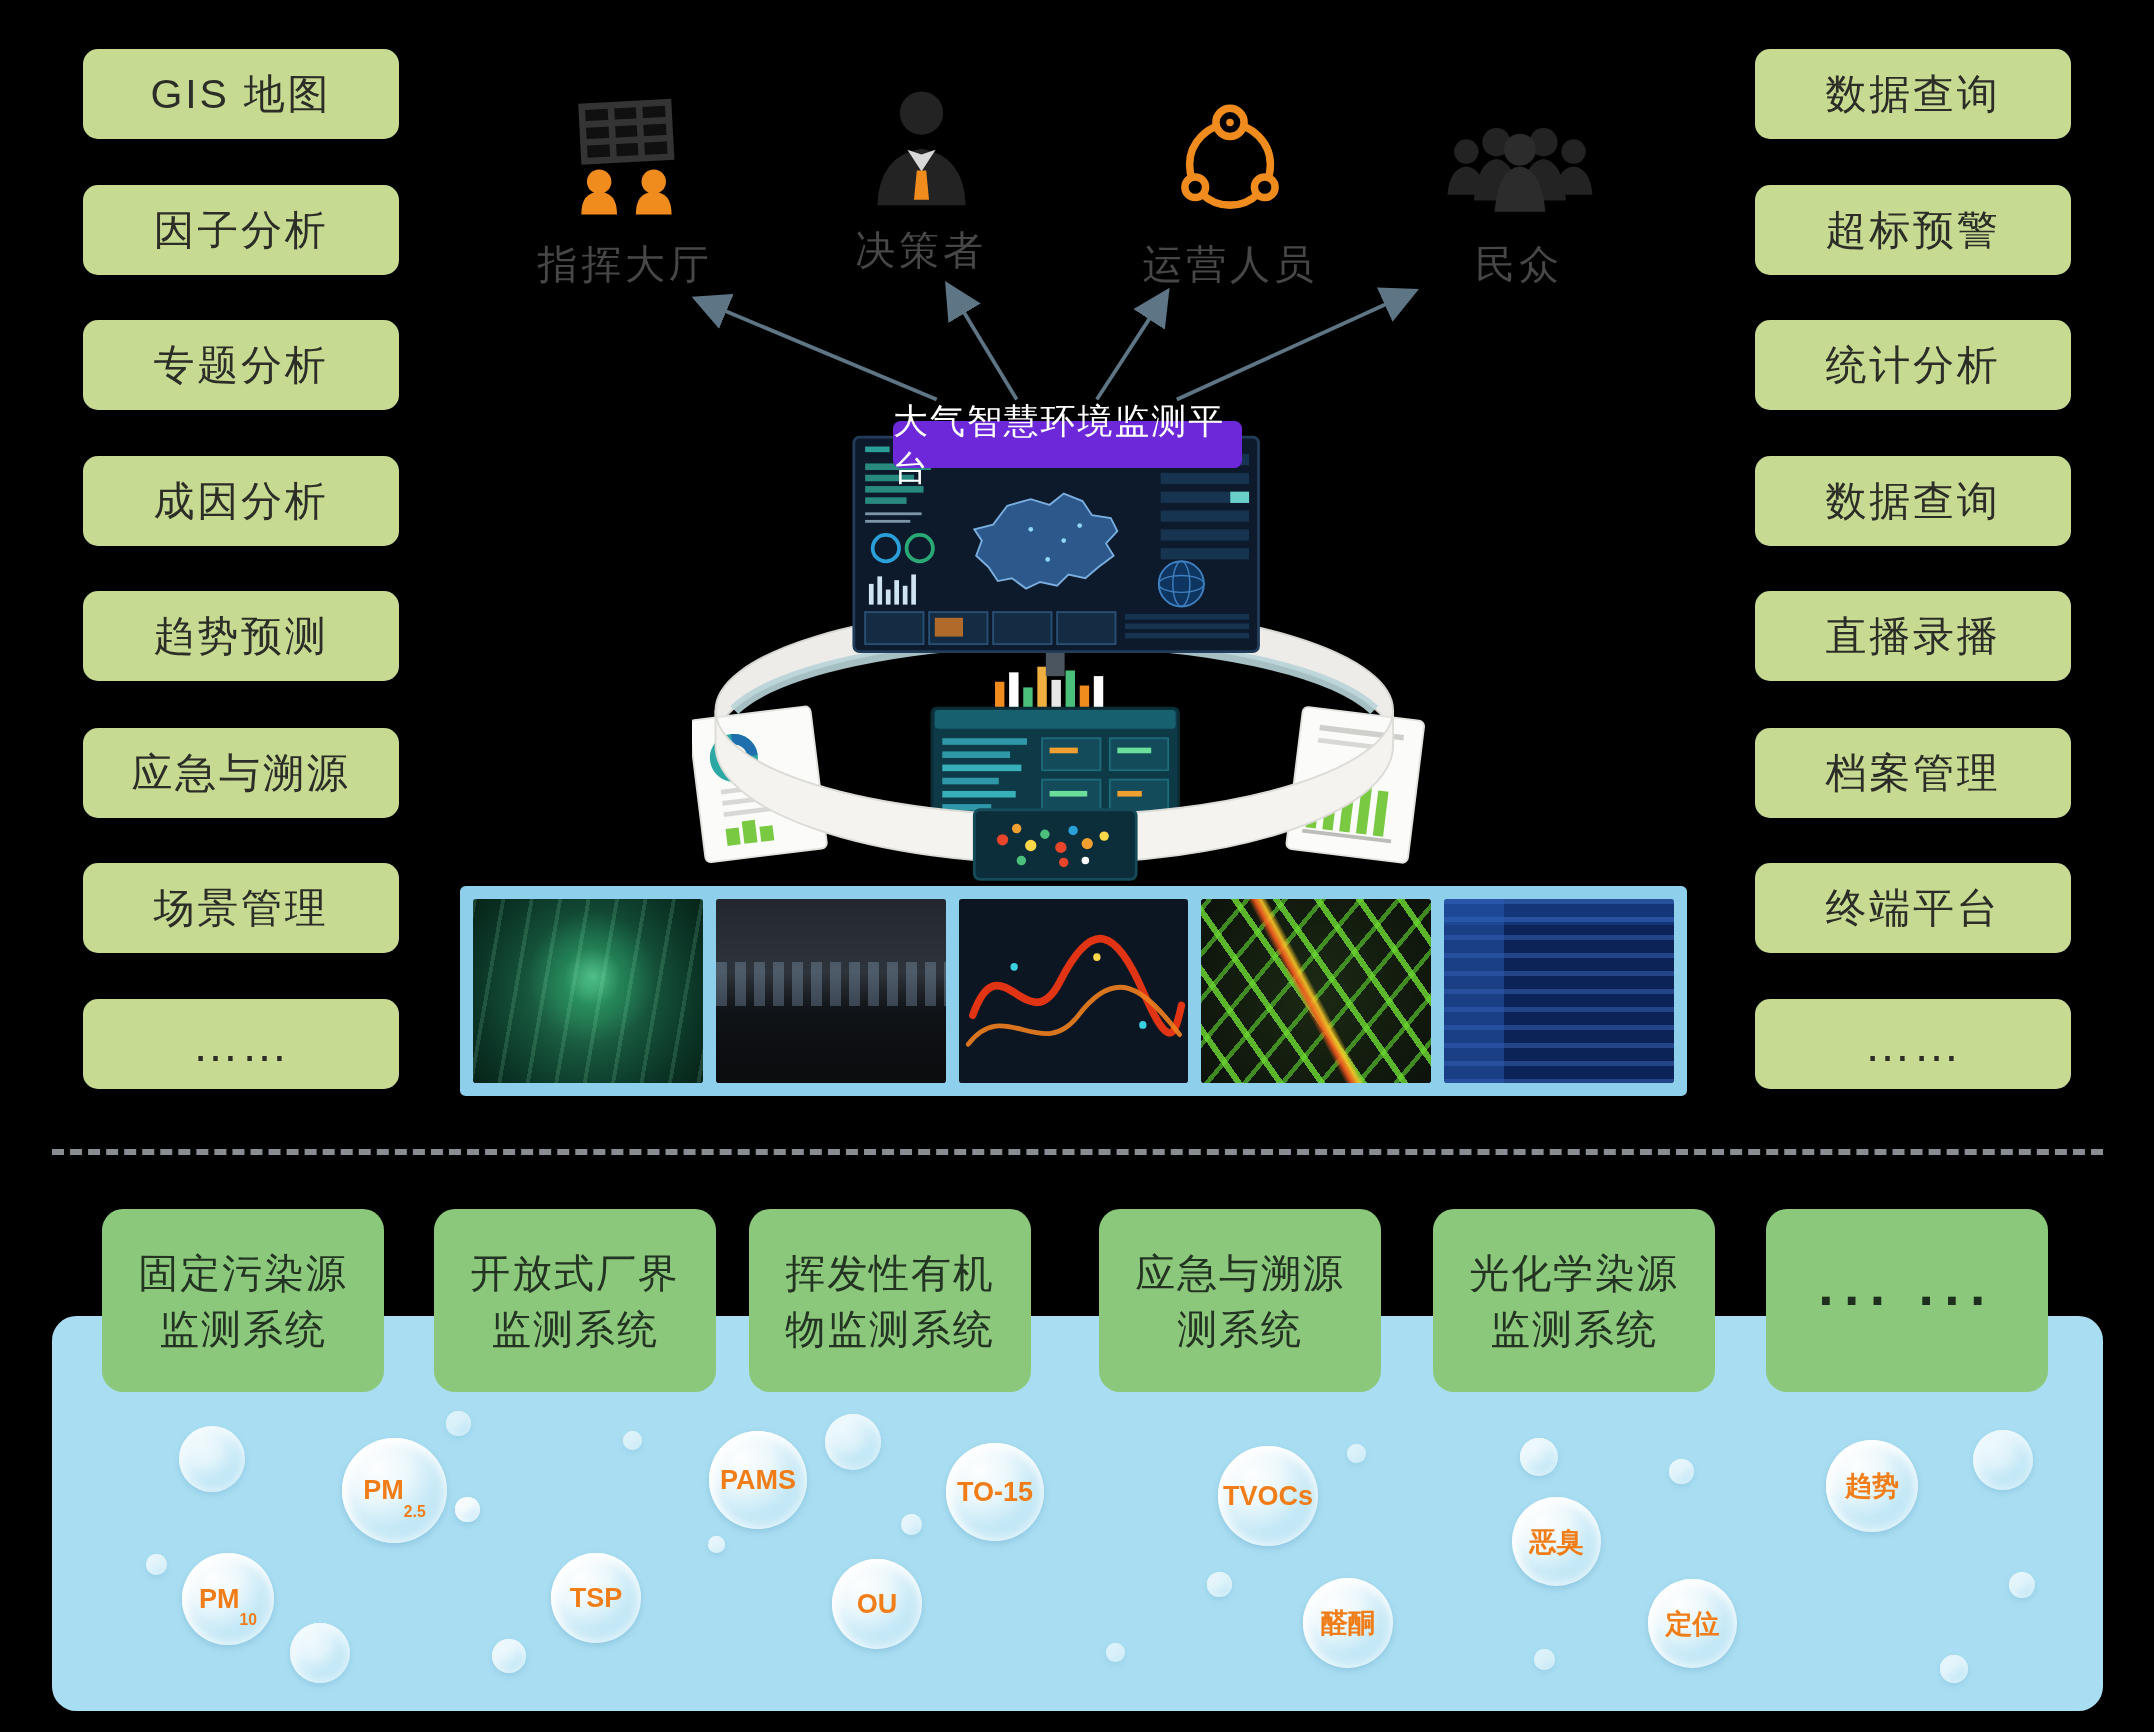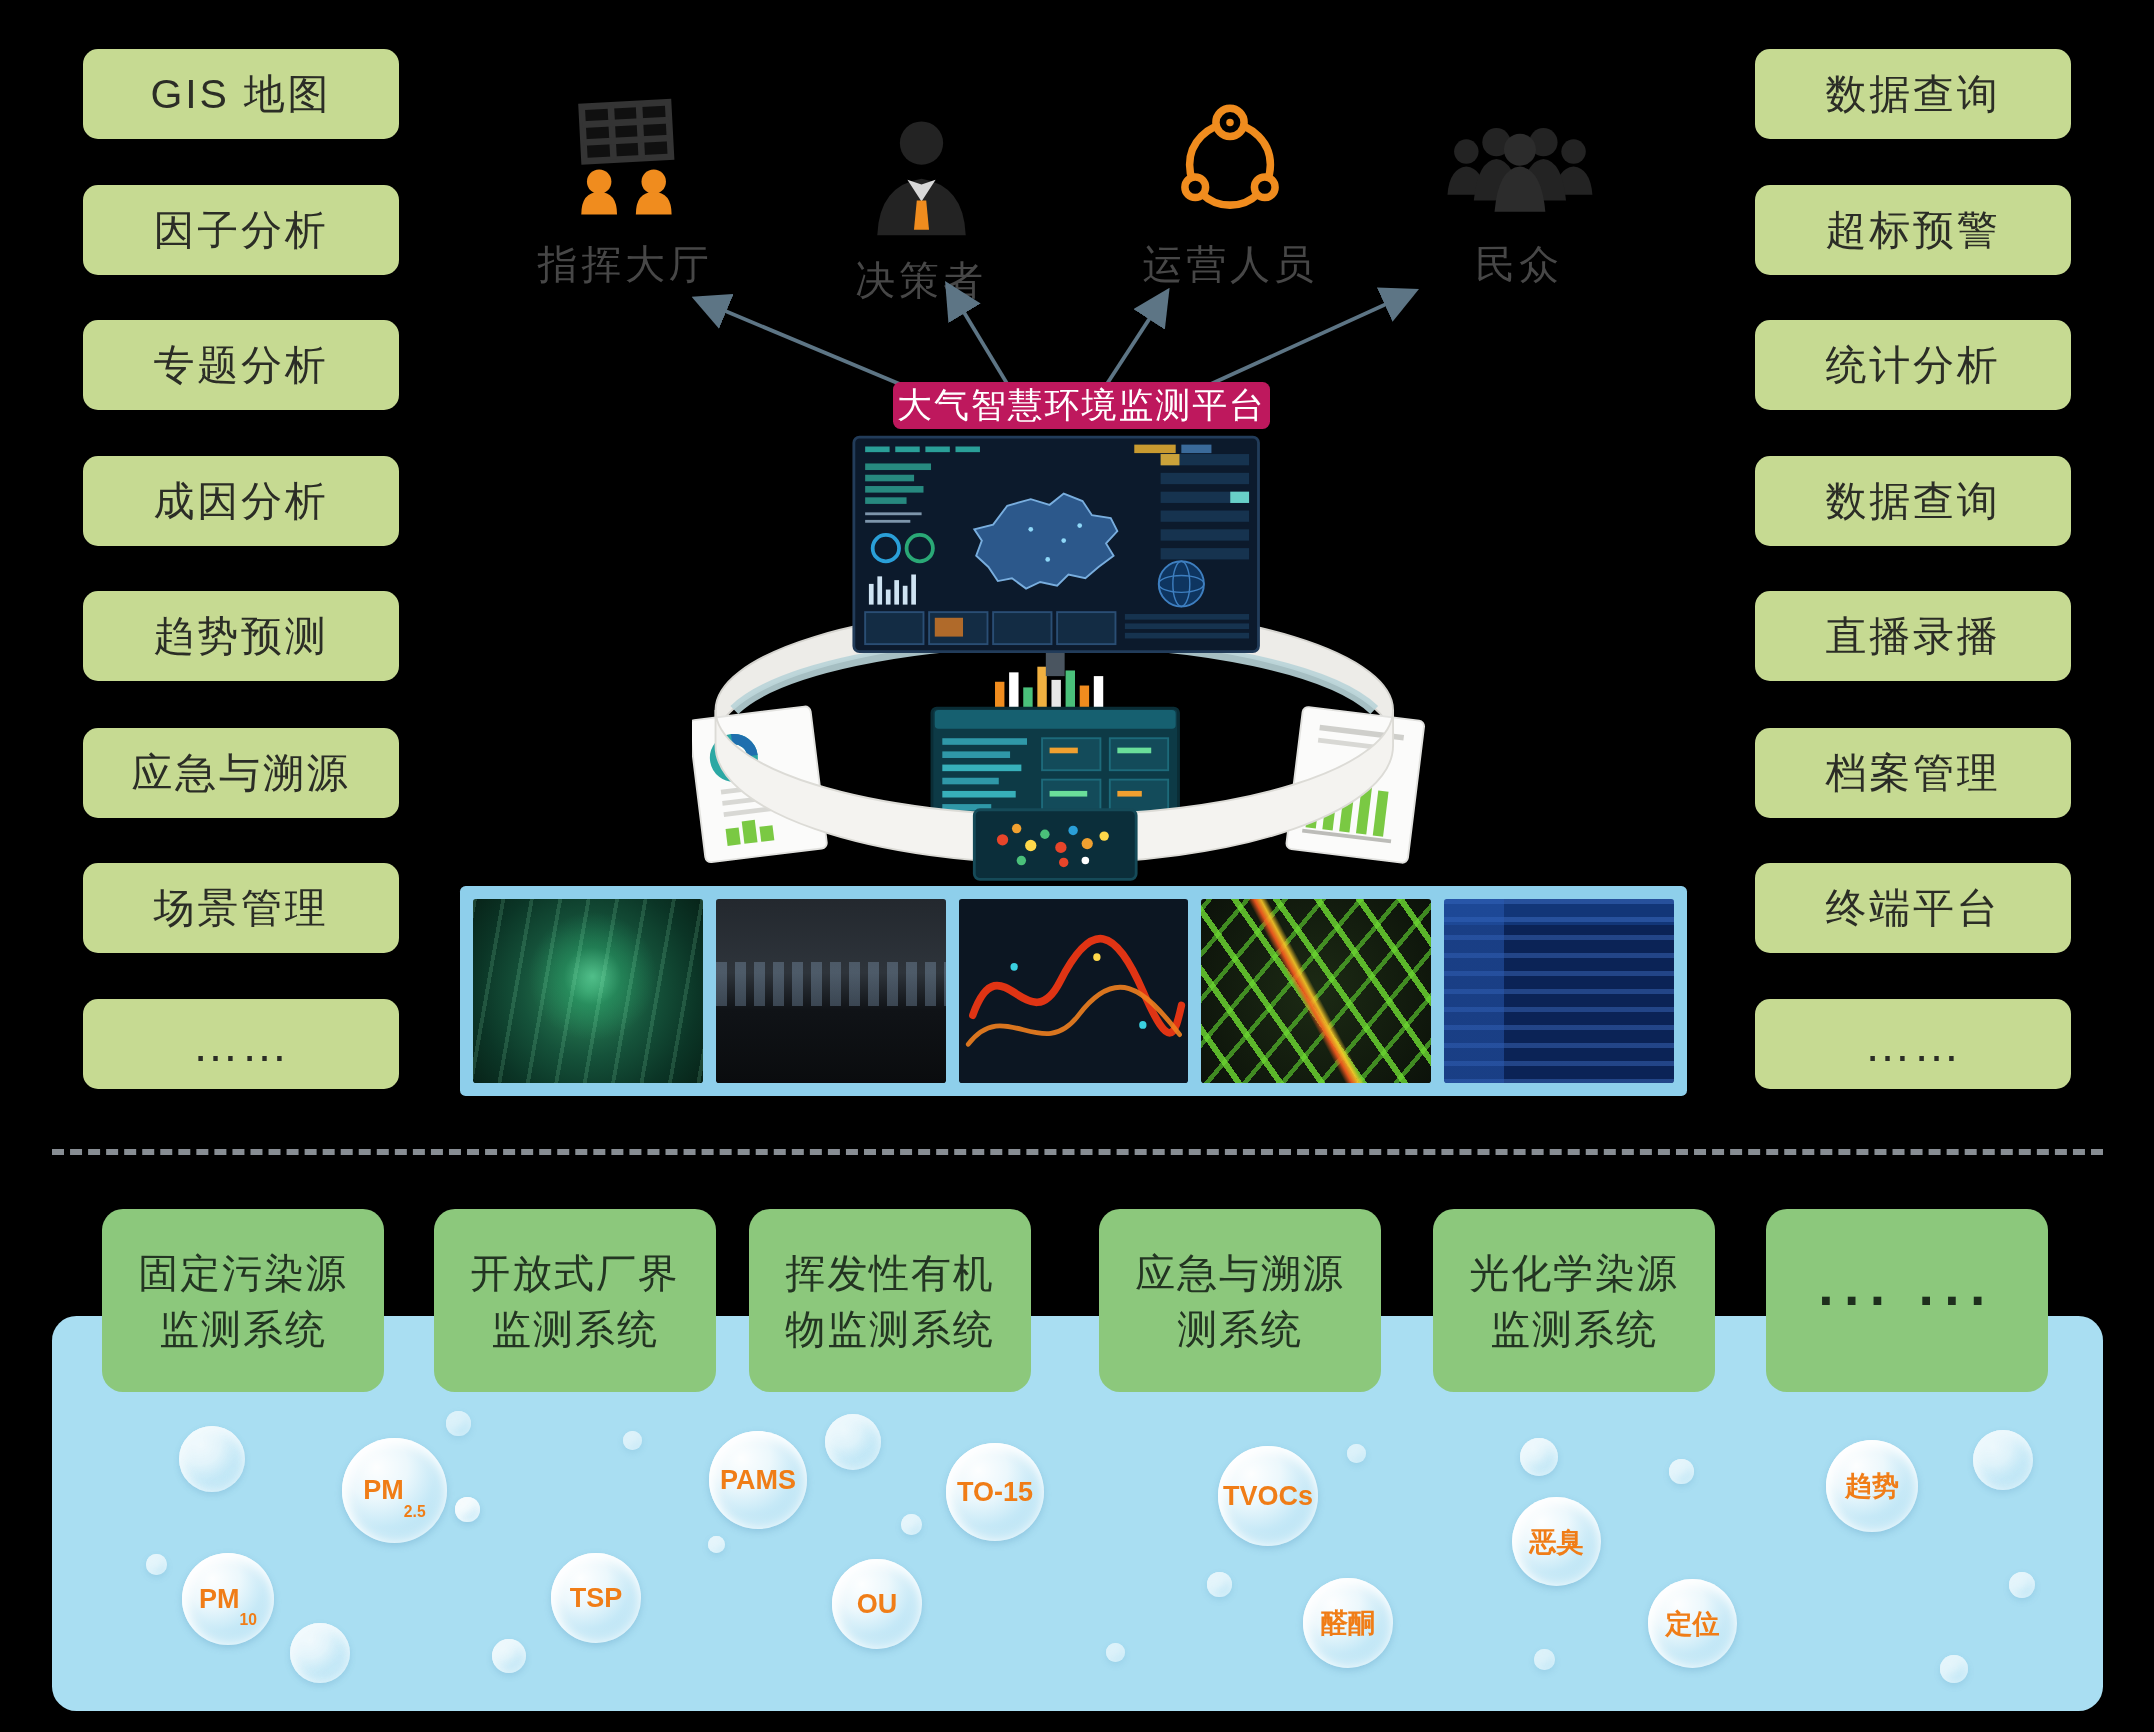--- a/index.html
+++ b/index.html
@@ -15,22 +15,22 @@
     display:flex;align-items:center;justify-content:center;
     font-size:41px;color:#2b2d26;letter-spacing:2.8px;
   }
   .fbox.dots{font-size:47px;letter-spacing:1.9px;}
   
   .actor{position:absolute;width:282px;display:flex;flex-direction:column;align-items:center;}
   .actor-iconwrap{height:141px;display:flex;align-items:flex-end;justify-content:center;}
   .actor-label{margin-top:13px;font-size:40px;color:#474747;letter-spacing:3.8px;}
   
   .plat-label{
-    position:absolute;left:893px;top:382px;width:377px;height:47px;
-    background:#be185d;color:#ffffff;border-radius:7.5px;
+    position:absolute;left:893px;top:421px;width:349px;height:47px;
+    background:#6d28d9;color:#ffffff;border-radius:7.5px;
     display:flex;align-items:center;justify-content:center;
     font-size:35px;letter-spacing:1.9px;z-index:5;
   }
   
   .arrows-overlay{position:absolute;left:0;top:0;z-index:2;}
   .hero{position:absolute;left:692px;top:435px;z-index:3;}
   
   .strip{
     position:absolute;left:460px;top:886px;width:1227px;height:210px;
     background:#8ecfeb;border-radius:5.6px;
@@ -129,21 +129,21 @@
       </g>
       <circle cx="48" cy="90" r="13" fill="#f08c1e"></circle>
       <path d="M29 125 Q29 101 48 101 Q67 101 67 125 Z" fill="#f08c1e"></path>
       <circle cx="106" cy="90" r="13" fill="#f08c1e"></circle>
       <path d="M87 125 Q87 101 106 101 Q125 101 125 125 Z" fill="#f08c1e"></path>
     </svg>
   </div>
   <div class="actor-label">指挥大厅</div>
 </div>
 
-<div class="actor" style="left:780px;top:99px">
+<div class="actor" style="left:780px;top:69px">
   <div class="actor-iconwrap">
     <svg width="113" height="127" viewBox="0 0 120 135">
       <circle cx="60" cy="32" r="23" fill="#232323"></circle>
       <path d="M13 130 Q15 77 60 70 Q105 77 107 130 Z" fill="#232323"></path>
       <polygon points="45,71 60,94 75,71 60,76" fill="#d8d8d8"></polygon>
       <path d="M55 93 L65 93 L68 124 L52 124 Z" fill="#f08c1e"></path>
     </svg>
   </div>
   <div class="actor-label">决策者</div>
 </div>

